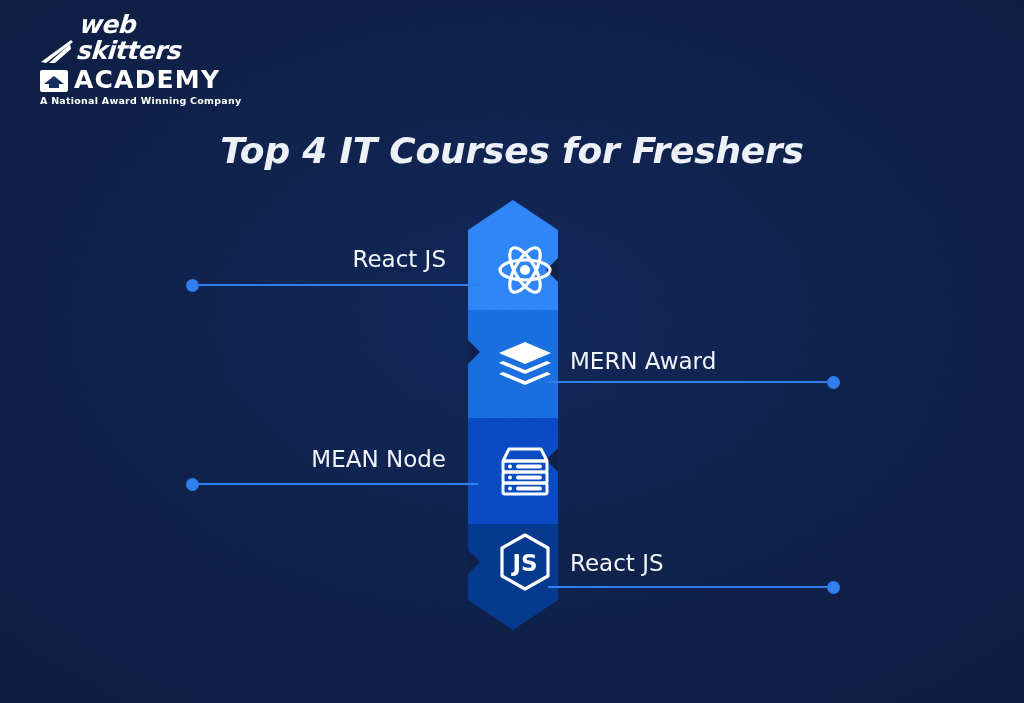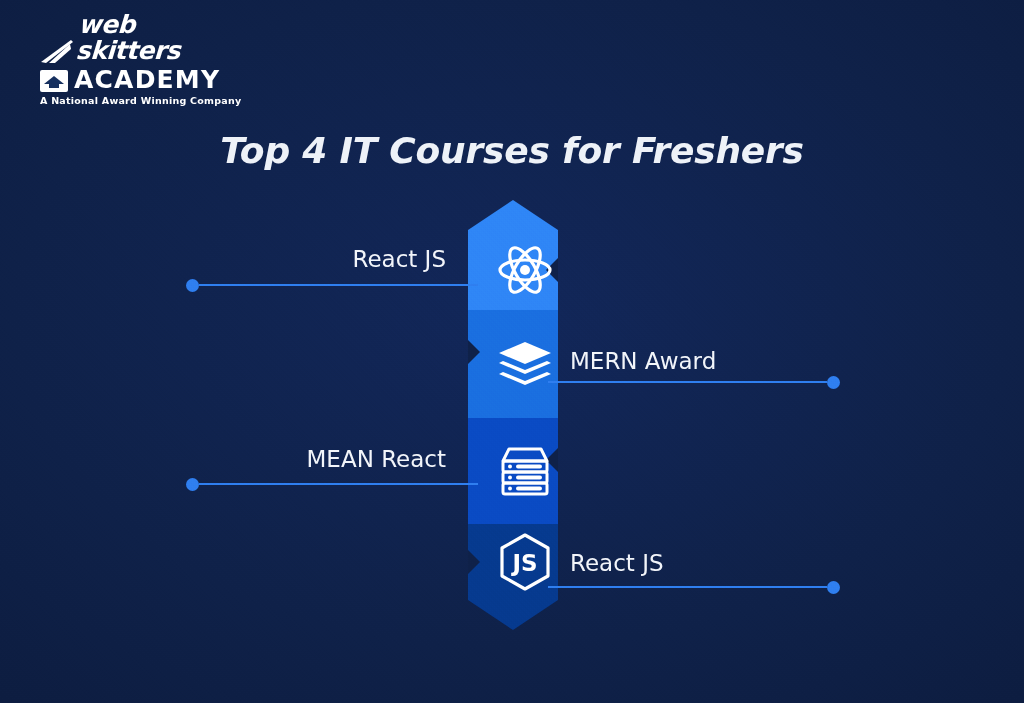--- a/index.html
+++ b/index.html
@@ -273,21 +273,21 @@
   <div class="leader" style="left:548px; top:375px; width:292px;">
     <span class="line"></span>
     <span class="dot"></span>
   </div>
   <div class="caption" style="left:570px; top:348px;">MERN Award</div>
 
   <div class="leader" style="left:186px; top:477px; width:292px;">
     <span class="dot"></span>
     <span class="line"></span>
   </div>
-  <div class="caption right-align" style="left:178px; top:446px; width:268px;">MEAN React</div>
+  <div class="caption right-align" style="left:178px; top:446px; width:268px;">MEAN Node</div>
 
   <div class="leader" style="left:548px; top:580px; width:292px;">
     <span class="line"></span>
     <span class="dot"></span>
   </div>
   <div class="caption" style="left:570px; top:550px;">React JS</div>
 
   <div class="grain"></div>
 </div>
 

